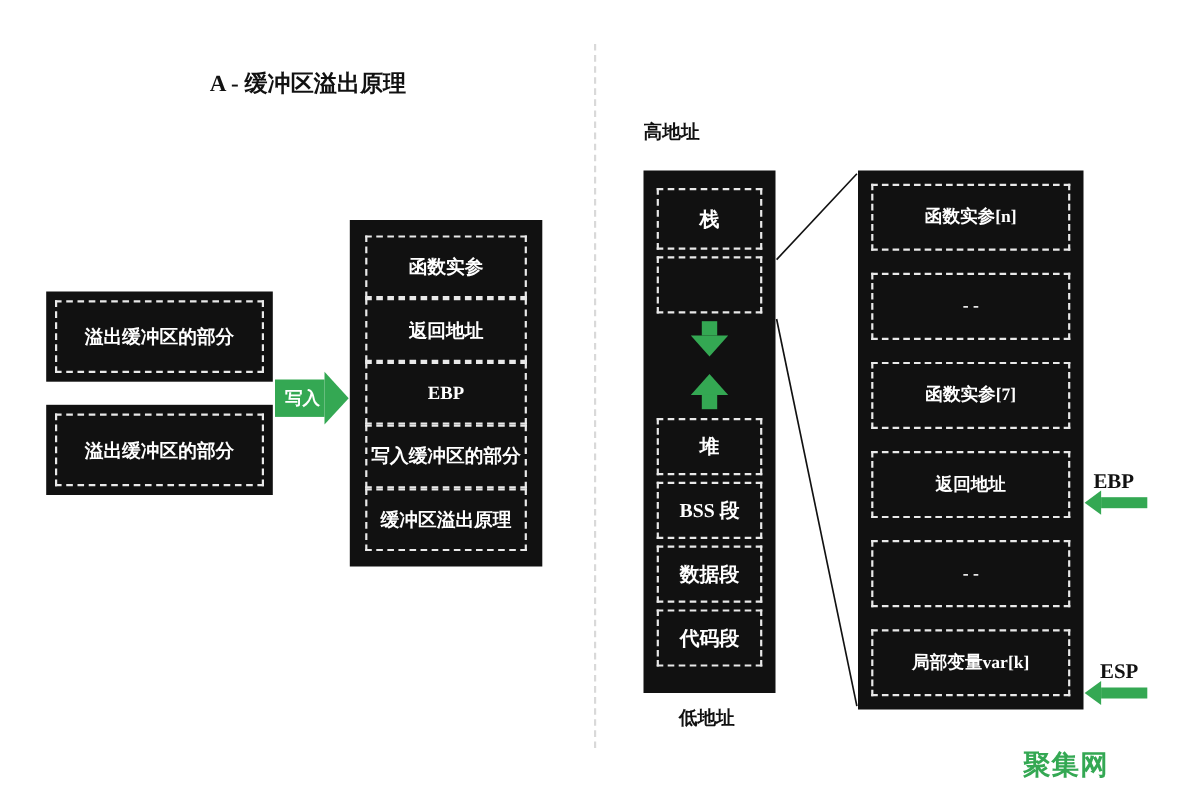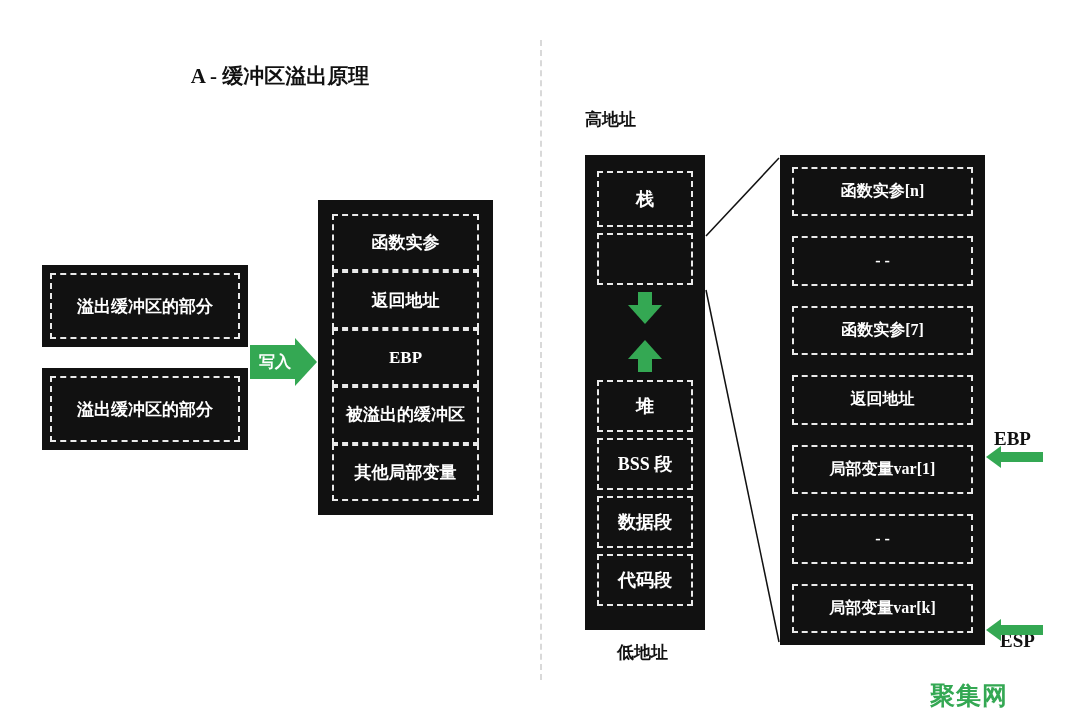--- a/index.html
+++ b/index.html
@@ -46,21 +46,21 @@
   #arrow-up{top:185px;}
   .v-arrow .stem{width:14px;height:13px;background:var(--green,#34a853);}
   .head-down{width:0;height:0;border-left:17px solid transparent;border-right:17px solid transparent;border-top:19px solid var(--green,#34a853);}
   .head-up{width:0;height:0;border-left:17px solid transparent;border-right:17px solid transparent;border-bottom:19px solid var(--green,#34a853);}
 
   #stack-b{left:780px;top:155px;width:205px;height:490px;padding:12px;box-sizing:border-box;display:flex;flex-direction:column;gap:20px;}
   #stack-b .dashcell{flex:1;font-size:16px;}
 
   .reg-label{position:absolute;font-size:19px;font-weight:bold;color:#111;}
   #ebp-label{left:994px;top:428px;}
-  #esp-label{left:1000px;top:600px;margin-top:30px;}
+  #esp-label{left:1000px;top:600px;}
   .h-arrow{position:absolute;display:flex;align-items:center;}
   #ebp-arrow{left:986px;top:446px;}
   #esp-arrow{left:986px;top:619px;}
   .head-left{width:0;height:0;border-top:11px solid transparent;border-bottom:11px solid transparent;border-right:15px solid var(--green,#34a853);}
   .h-arrow .stem{width:42px;height:10px;background:var(--green,#34a853);}
 
   #connector{position:absolute;left:0;top:0;pointer-events:none;}
 
   #watermark{position:absolute;left:930px;top:679px;font-size:25px;font-weight:bold;color:var(--green,#34a853);letter-spacing:1px;}
 </style>
@@ -82,22 +82,22 @@
 
   <div class="write-arrow">
     <span class="wa-body">写入</span>
     <span class="wa-head"></span>
   </div>
 
   <div class="blackbox" id="stack-a">
     <div class="dashcell">函数实参</div>
     <div class="dashcell">返回地址</div>
     <div class="dashcell">EBP</div>
-    <div class="dashcell">被溢出的缓冲区</div>
-    <div class="dashcell">其他局部变量</div>
+    <div class="dashcell">写入缓冲区的部分</div>
+    <div class="dashcell">缓冲区溢出原理</div>
   </div>
 
   <div class="addr-label" id="high-addr">高地址</div>
   <div class="addr-label" id="low-addr">低地址</div>
 
   <div class="blackbox" id="mem-col">
     <div class="dashcell" id="cell-stack">栈</div>
     <div class="dashcell" id="cell-empty"></div>
     <div class="v-arrow" id="arrow-down">
       <i class="stem"></i>
@@ -116,21 +116,20 @@
   <svg id="connector" width="1080" height="720">
     <line x1="706" y1="236" x2="779" y2="158" stroke="#111" stroke-width="1.5"></line>
     <line x1="706" y1="290" x2="779" y2="642" stroke="#111" stroke-width="1.5"></line>
   </svg>
 
   <div class="blackbox" id="stack-b">
     <div class="dashcell">函数实参[n]</div>
     <div class="dashcell">- -</div>
     <div class="dashcell">函数实参[7]</div>
     <div class="dashcell">返回地址</div>
-    <div class="dashcell">局部变量var[1]</div>
     <div class="dashcell">- -</div>
     <div class="dashcell">局部变量var[k]</div>
   </div>
 
   <div class="reg-label" id="ebp-label">EBP</div>
   <div class="h-arrow" id="ebp-arrow">
     <i class="head-left"></i>
       <i class="stem"></i>
   </div>
 

